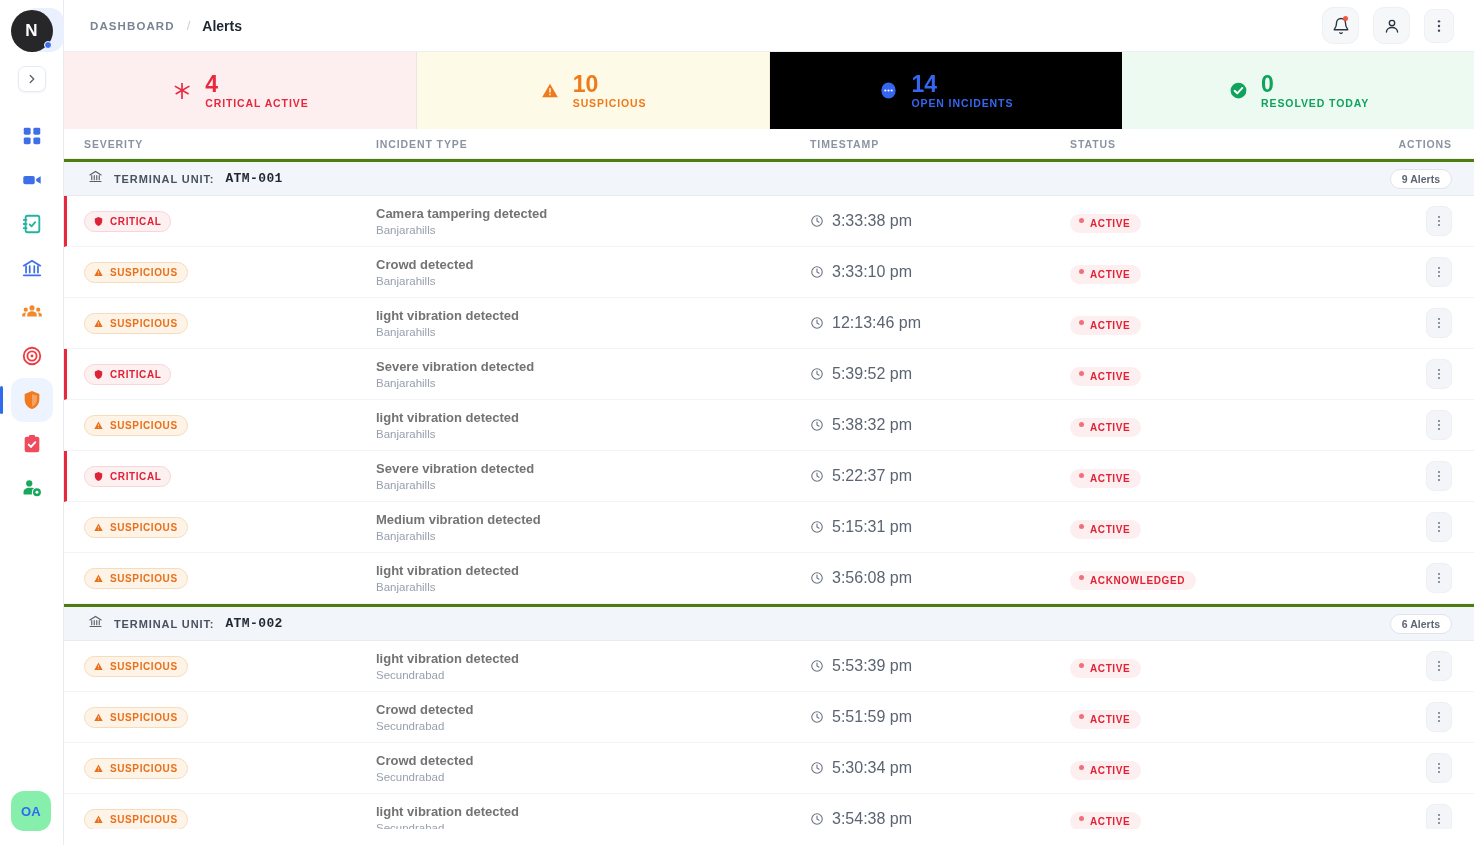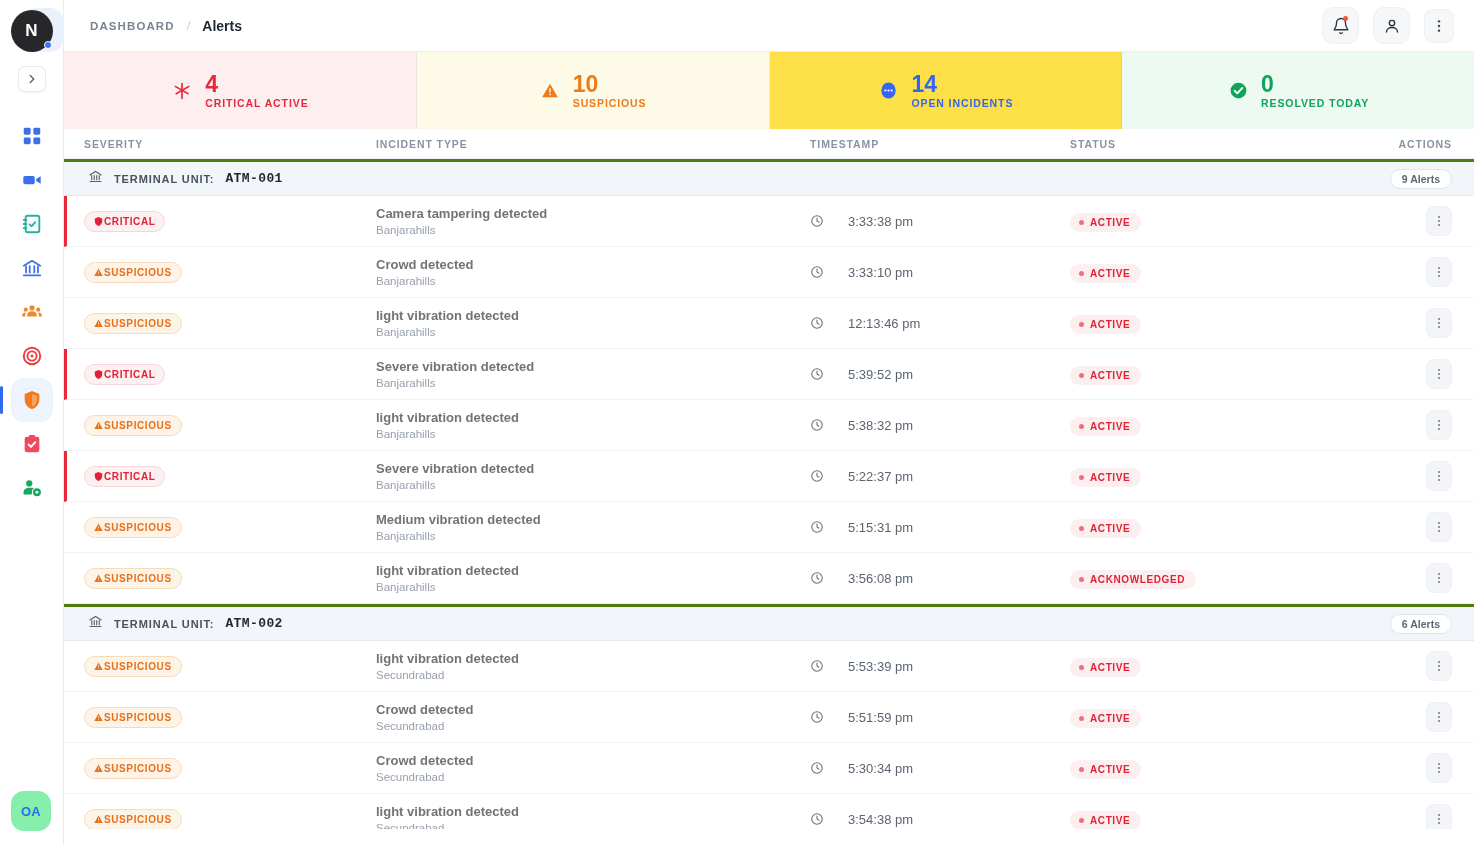--- a/index.html
+++ b/index.html
@@ -103,21 +103,21 @@
 
   
   .stats { display: flex; height: 77px; flex: 0 0 77px; }
   .stat {
     flex: 1; display: flex; align-items: center; justify-content: center;
     gap: 12px; border-right: 1px solid rgba(0,0,0,.05);
   }
   .stat:last-child { border-right: none; }
   .stat.critical   { background: #fdeff0; }
   .stat.suspicious { background: #fdfae8; }
-  .stat.open       { background: #fde047; }
+  .stat.open       { background: #000000; }
   .stat.resolved   { background: #ecfaf1; }
   .stat-ico { width: 22px; height: 22px; display: flex; align-items: center; justify-content: center; }
   .stat-text { display: flex; flex-direction: column; gap: 1px; }
   .stat-num { font-size: 23px; font-weight: 800; line-height: 1; }
   .stat-lbl { font-size: 10.5px; font-weight: 800; letter-spacing: .9px; text-transform: uppercase; }
   .c-critical   { color: #e8283c; }
   .c-suspicious { color: #ef7a1a; }
   .c-open       { color: #3566ef; }
   .c-resolved   { color: #0fa35c; }
 
@@ -159,35 +159,35 @@
   }
 
   .row {
     display: flex; align-items: center; min-height: 51px;
     border-bottom: 1px solid #f1f3f7;
     padding-left: 20px; position: relative; background: #fff;
   }
   .row.crit { border-left: 3px solid #e8283c; padding-left: 17px; }
 
   .sev-badge {
-    display: inline-flex; align-items: center; gap: 0;
+    display: inline-flex; align-items: center; gap: 6px;
     padding: 4px 9px 4px 8px; border-radius: 13px;
     font-size: 10px; font-weight: 800; letter-spacing: .6px;
   }
   .sev-badge.critical { background: #fdf0f1; border: 1px solid #f8d5d8; color: #e02236; }
   .sev-badge.suspicious { background: #fdf3e7; border: 1px solid #f6dcba; color: #e8701a; }
 
   .type-main { font-size: 13px; font-weight: 700; color: #737373; line-height: 1.25; }
   .type-sub  { font-size: 11.5px; color: #98a0ae; margin-top: 2px; }
 
-  .time-cell { display: flex; align-items: flex-start; gap: 24px; font-size: 13px; color: #5b6personal; }
+  .time-cell { display: flex; align-items: center; gap: 8px; font-size: 16px; color: #5b6personal; }
   .time-cell { color: #5b6472; }
 
   .status-badge {
-    display: inline-flex; align-items: center; gap: 6px;
+    display: inline-flex; gap: 6px;
     background: #fdeff0; border-radius: 12px;
     padding: 4px 11px 4px 9px;
     font-size: 10px; font-weight: 800; letter-spacing: .6px; color: #e02236;
   }
   .status-dot { width: 5px; height: 5px; border-radius: 50%; background: #f07078; }
 
   .act-cell { display: flex; justify-content: flex-end; padding-right: 22px; }
   .kebab {
     width: 26px; height: 30px; border-radius: 8px;
     background: #f3f5f8; border: 1px solid #edf0f4;

